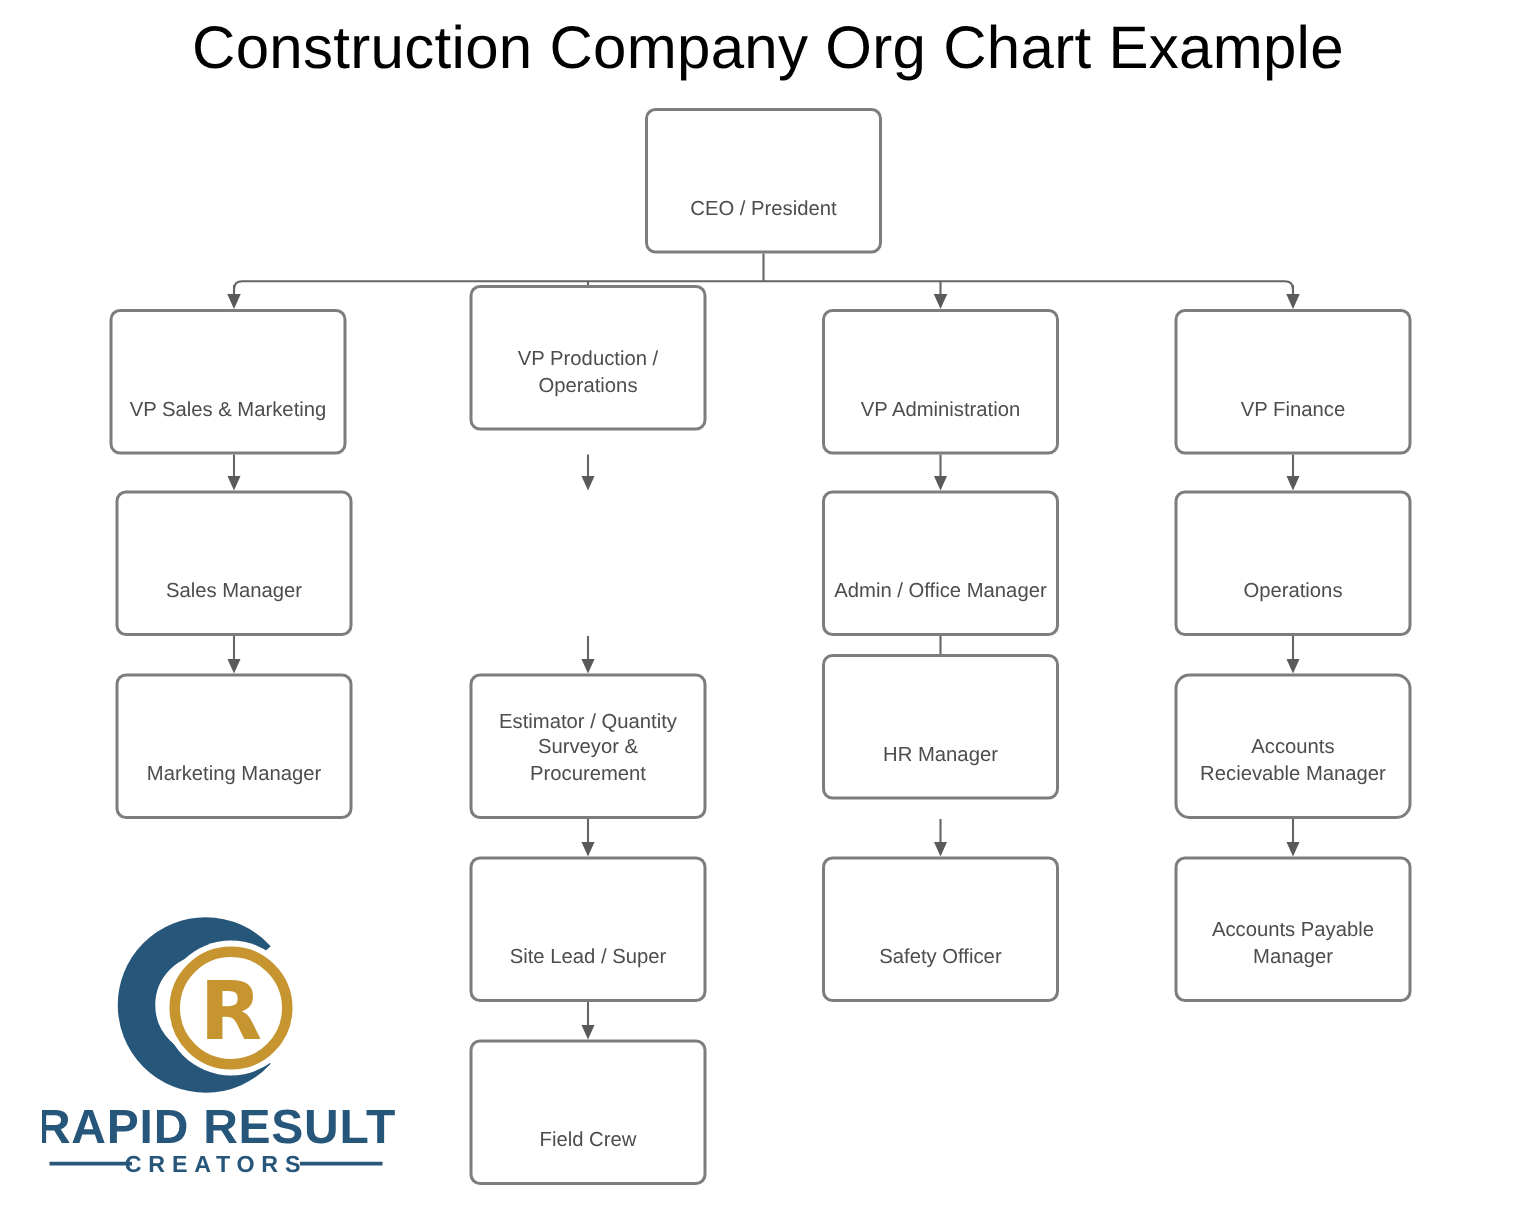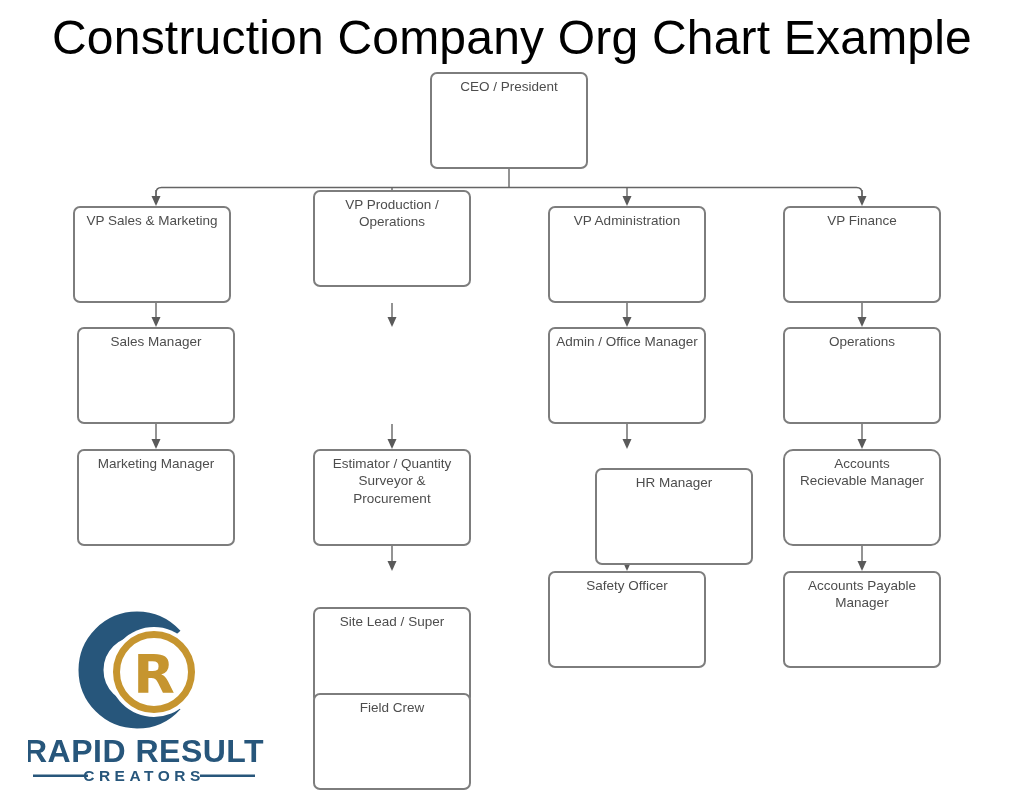--- a/index.html
+++ b/index.html
@@ -14,38 +14,38 @@
     height: 804px;
     background: #ffffff;
     overflow: hidden;
   }
   #title {
     position: absolute;
     top: 10px;
     left: 0;
     width: 1024px;
     text-align: center;
-    font-size: 48px;
+    font-size: 40px;
     font-weight: 400;
     color: #000000;
     letter-spacing: 0.2px;
   }
   .node {
     position: absolute;
     width: 158px;
     height: 97px;
     background: #ffffff;
     border: 2px solid #7d7d7d;
     border-radius: 7px;
     box-sizing: border-box;
     display: flex;
-    align-items: flex-start;
+    align-items: flex-end;
     justify-content: center;
     text-align: center;
-    padding: 4px 6px;
+    padding: 20px 6px;
   }
   .node-label {
     font-size: 13.5px;
     line-height: 1.28;
     color: #4d4d4d;
     white-space: pre-line;
   }
   #connector-layer, #logo-layer {
     position: absolute;
     left: 0;
@@ -114,34 +114,34 @@
   </div>
 
   <div class="node" style="left:313px; top:190px;">
     <span class="node-label">VP Production /
 Operations</span>
   </div>
   <div class="node" style="left:313px; top:449px;">
     <span class="node-label">Estimator / Quantity
 Surveyor &amp; Procurement</span>
   </div>
-  <div class="node" style="left:313px; top:571px;margin-top:36px;">
+  <div class="node" style="left:313px; top:571px;">
     <span class="node-label">Site Lead / Super</span>
   </div>
   <div class="node" style="left:313px; top:693px;">
     <span class="node-label">Field Crew</span>
   </div>
 
   <div class="node" style="left:548px; top:327px;">
     <span class="node-label">Admin / Office Manager</span>
   </div>
   <div class="node" style="left:548px; top:206px;">
     <span class="node-label">VP Administration</span>
   </div>
-  <div class="node" style="left:548px; top:468px;margin-left:47px;">
+  <div class="node" style="left:548px; top:436px;">
     <span class="node-label">HR Manager</span>
   </div>
   <div class="node" style="left:548px; top:571px;">
     <span class="node-label">Safety Officer</span>
   </div>
 
   <div class="node" style="left:783px; top:206px;">
     <span class="node-label">VP Finance</span>
   </div>
   <div class="node" style="left:783px; top:327px;">

